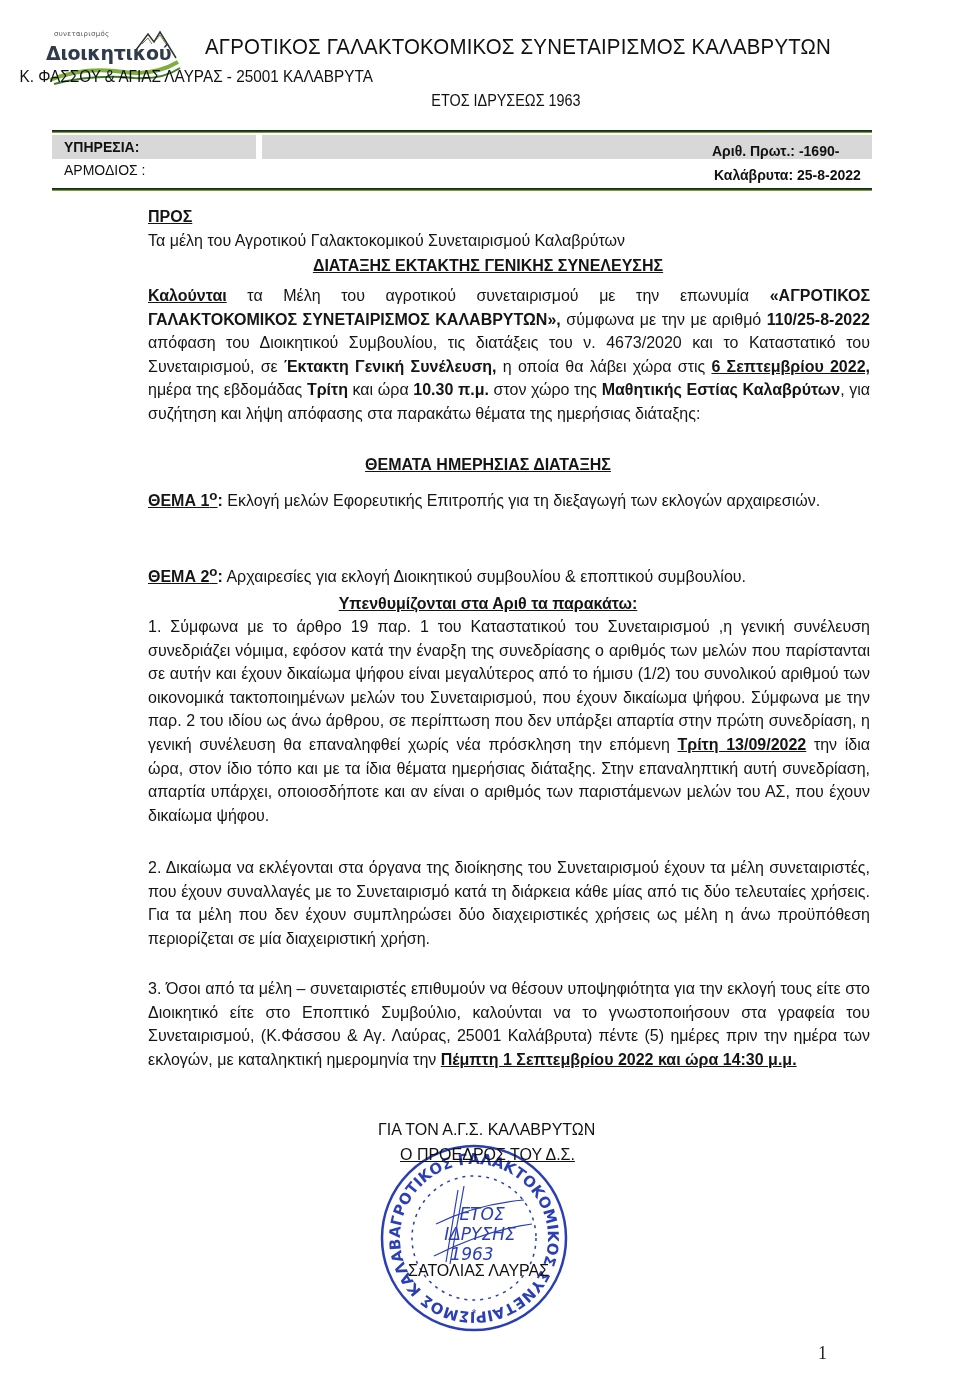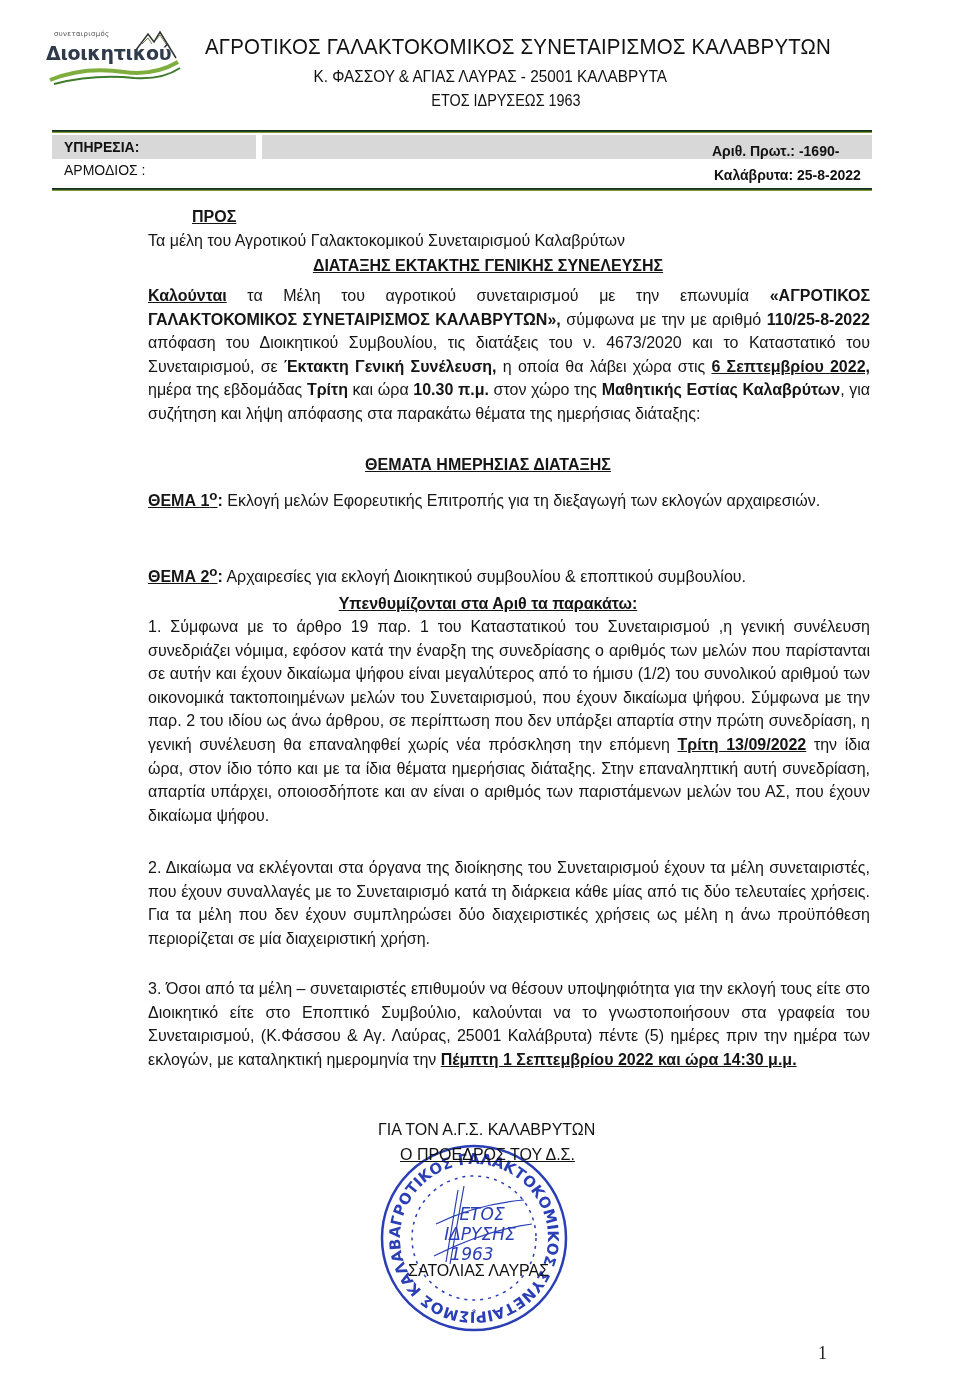--- a/index.html
+++ b/index.html
@@ -4,21 +4,21 @@
 <style>
   html, body { margin:0; padding:0; background:#ffffff; }
   body { width:980px; height:1386px; position:relative; overflow:hidden; font-family:"Liberation Sans", sans-serif; color:#1a1a1a; }
 
   
   .logo { position:absolute; left:44px; top:28px; width:140px; height:60px; }
   .logo .small { position:absolute; left:10px; top:2px; font-size:7px; color:#555; font-family:"DejaVu Sans", sans-serif; letter-spacing:0.3px; }
   .logo .brand { position:absolute; left:2px; top:14px; font-size:19px; font-weight:bold; color:#2f3a4a; font-family:"DejaVu Sans", sans-serif; letter-spacing:-0.3px; }
   .logo svg { position:absolute; left:0; top:0; }
   .org-title { position:absolute; left:205px; top:34px; font-size:22px; color:#111; letter-spacing:0.2px; font-family:"Liberation Sans", sans-serif; transform:scaleX(0.93); transform-origin:left; white-space:nowrap; }
-  .org-address { position:absolute; left:0; width:980px; top:67px; text-align:center; font-size:17px; color:#111; white-space:nowrap; }
+  .org-address { position:absolute; left:0; width:980px; top:67px; text-align:left; font-size:17px; color:#111; white-space:nowrap; }
   .org-address span, .org-year span { display:inline-block; transform:scaleX(0.9); }
   .org-year { position:absolute; left:0; width:980px; top:92px; text-align:center; font-size:16px; color:#111;padding-left:16px; }
 
   
   .rule { position:absolute; left:52px; width:820px; height:3px; background:linear-gradient(#1a1a1a, #1d5a22 60%, #cfc24a); }
   .rule.top { top:130px; }
   .rule.bottom { top:188px; }
   .band { position:absolute; left:52px; width:820px; top:135px; height:24px; background:#d8d8d8; }
   .band-gap { position:absolute; left:256px; top:135px; width:6px; height:24px; background:#fff; }
   .meta { position:absolute; font-size:14px; color:#111; white-space:nowrap; }
@@ -26,21 +26,21 @@
   .meta.responsible { left:64px; top:162px; }
   .meta.protocol { left:712px; top:143px; font-weight:bold; }
   .meta.date { left:714px; top:167px; font-weight:bold; }
 
   
   .txt { position:absolute; left:148px; width:722px; font-size:16px; line-height:23.6px; color:#151515; }
   .u { text-decoration:underline; }
   .b { font-weight:bold; }
   .center { text-align:center; }
   .just { text-align:justify; text-align-last:left; }
-  .to { top:205px;margin-left:44px; }
+  .to { top:205px; }
   .recipients { top:229px; }
   .title { top:254px; left:148px; width:680px; }
   .intro { top:284px; }
   .agenda-title { top:453px; left:148px; width:680px; }
   .topic1 { top:484px; }
   .topic2 { top:560px; }
   .reminder-title { top:592px; left:148px; width:680px; }
   .p1 { top:615px; }
   .p2 { top:856px; }
   .p3 { top:977px; }

